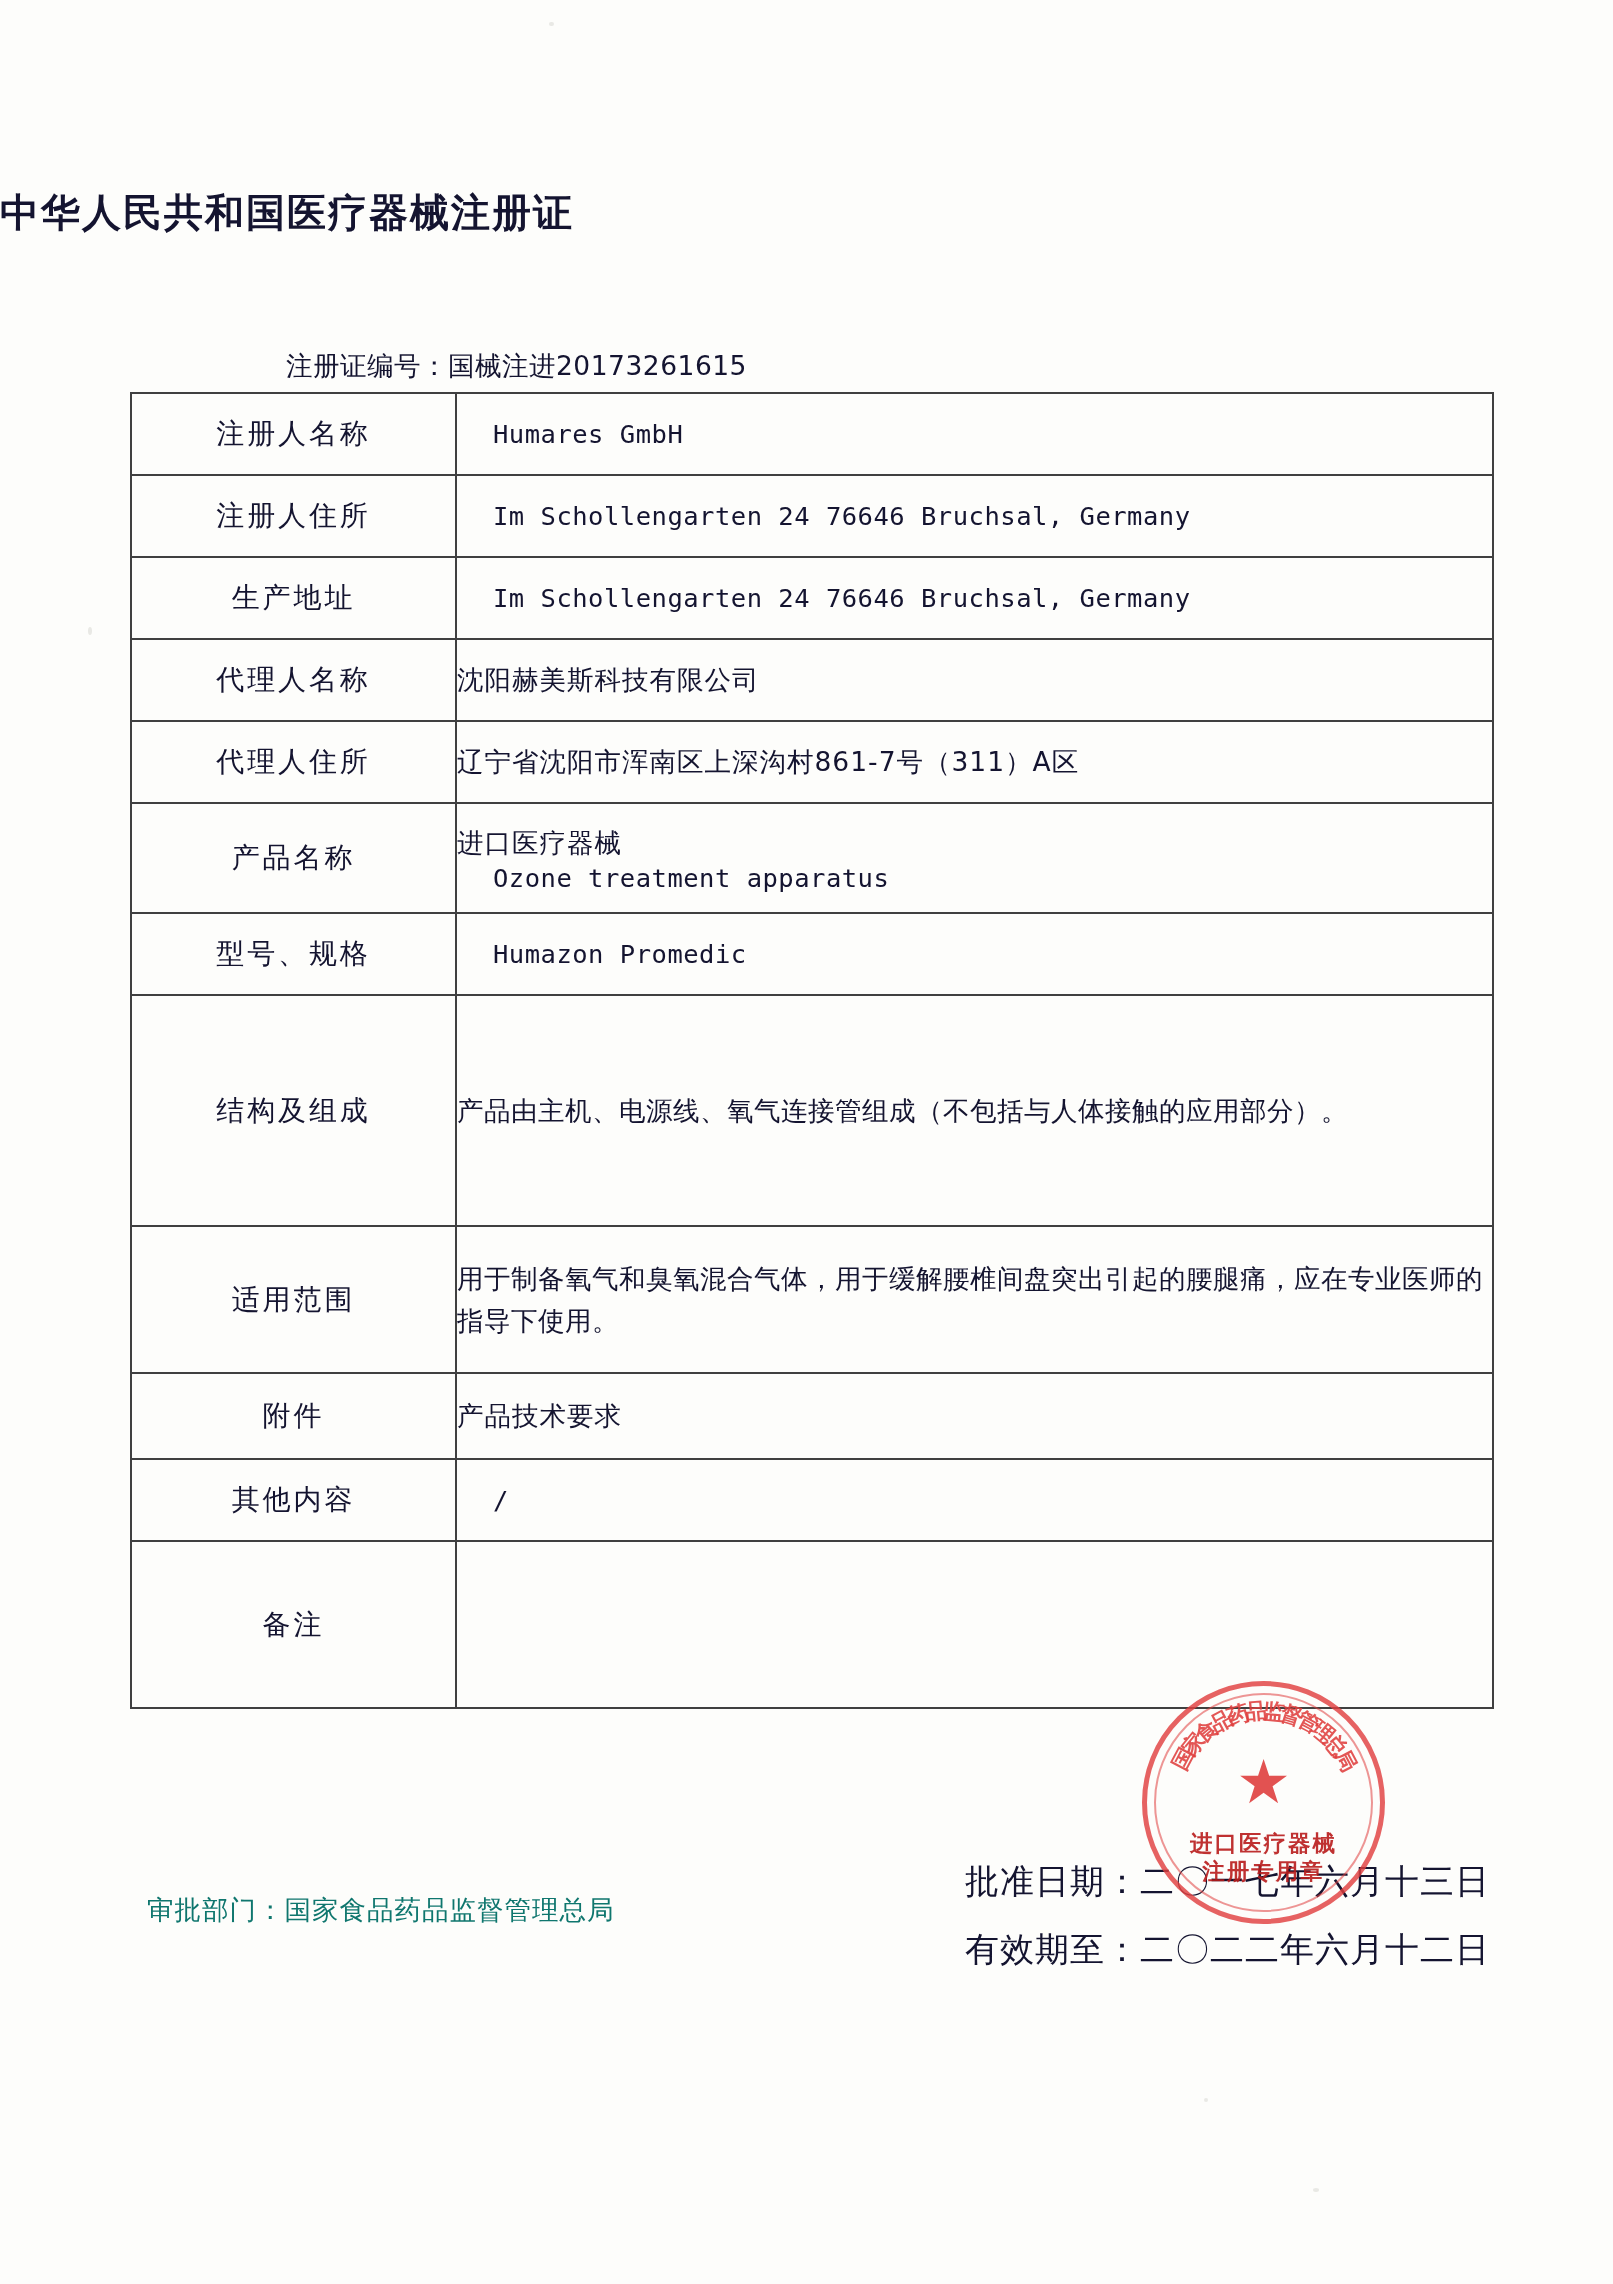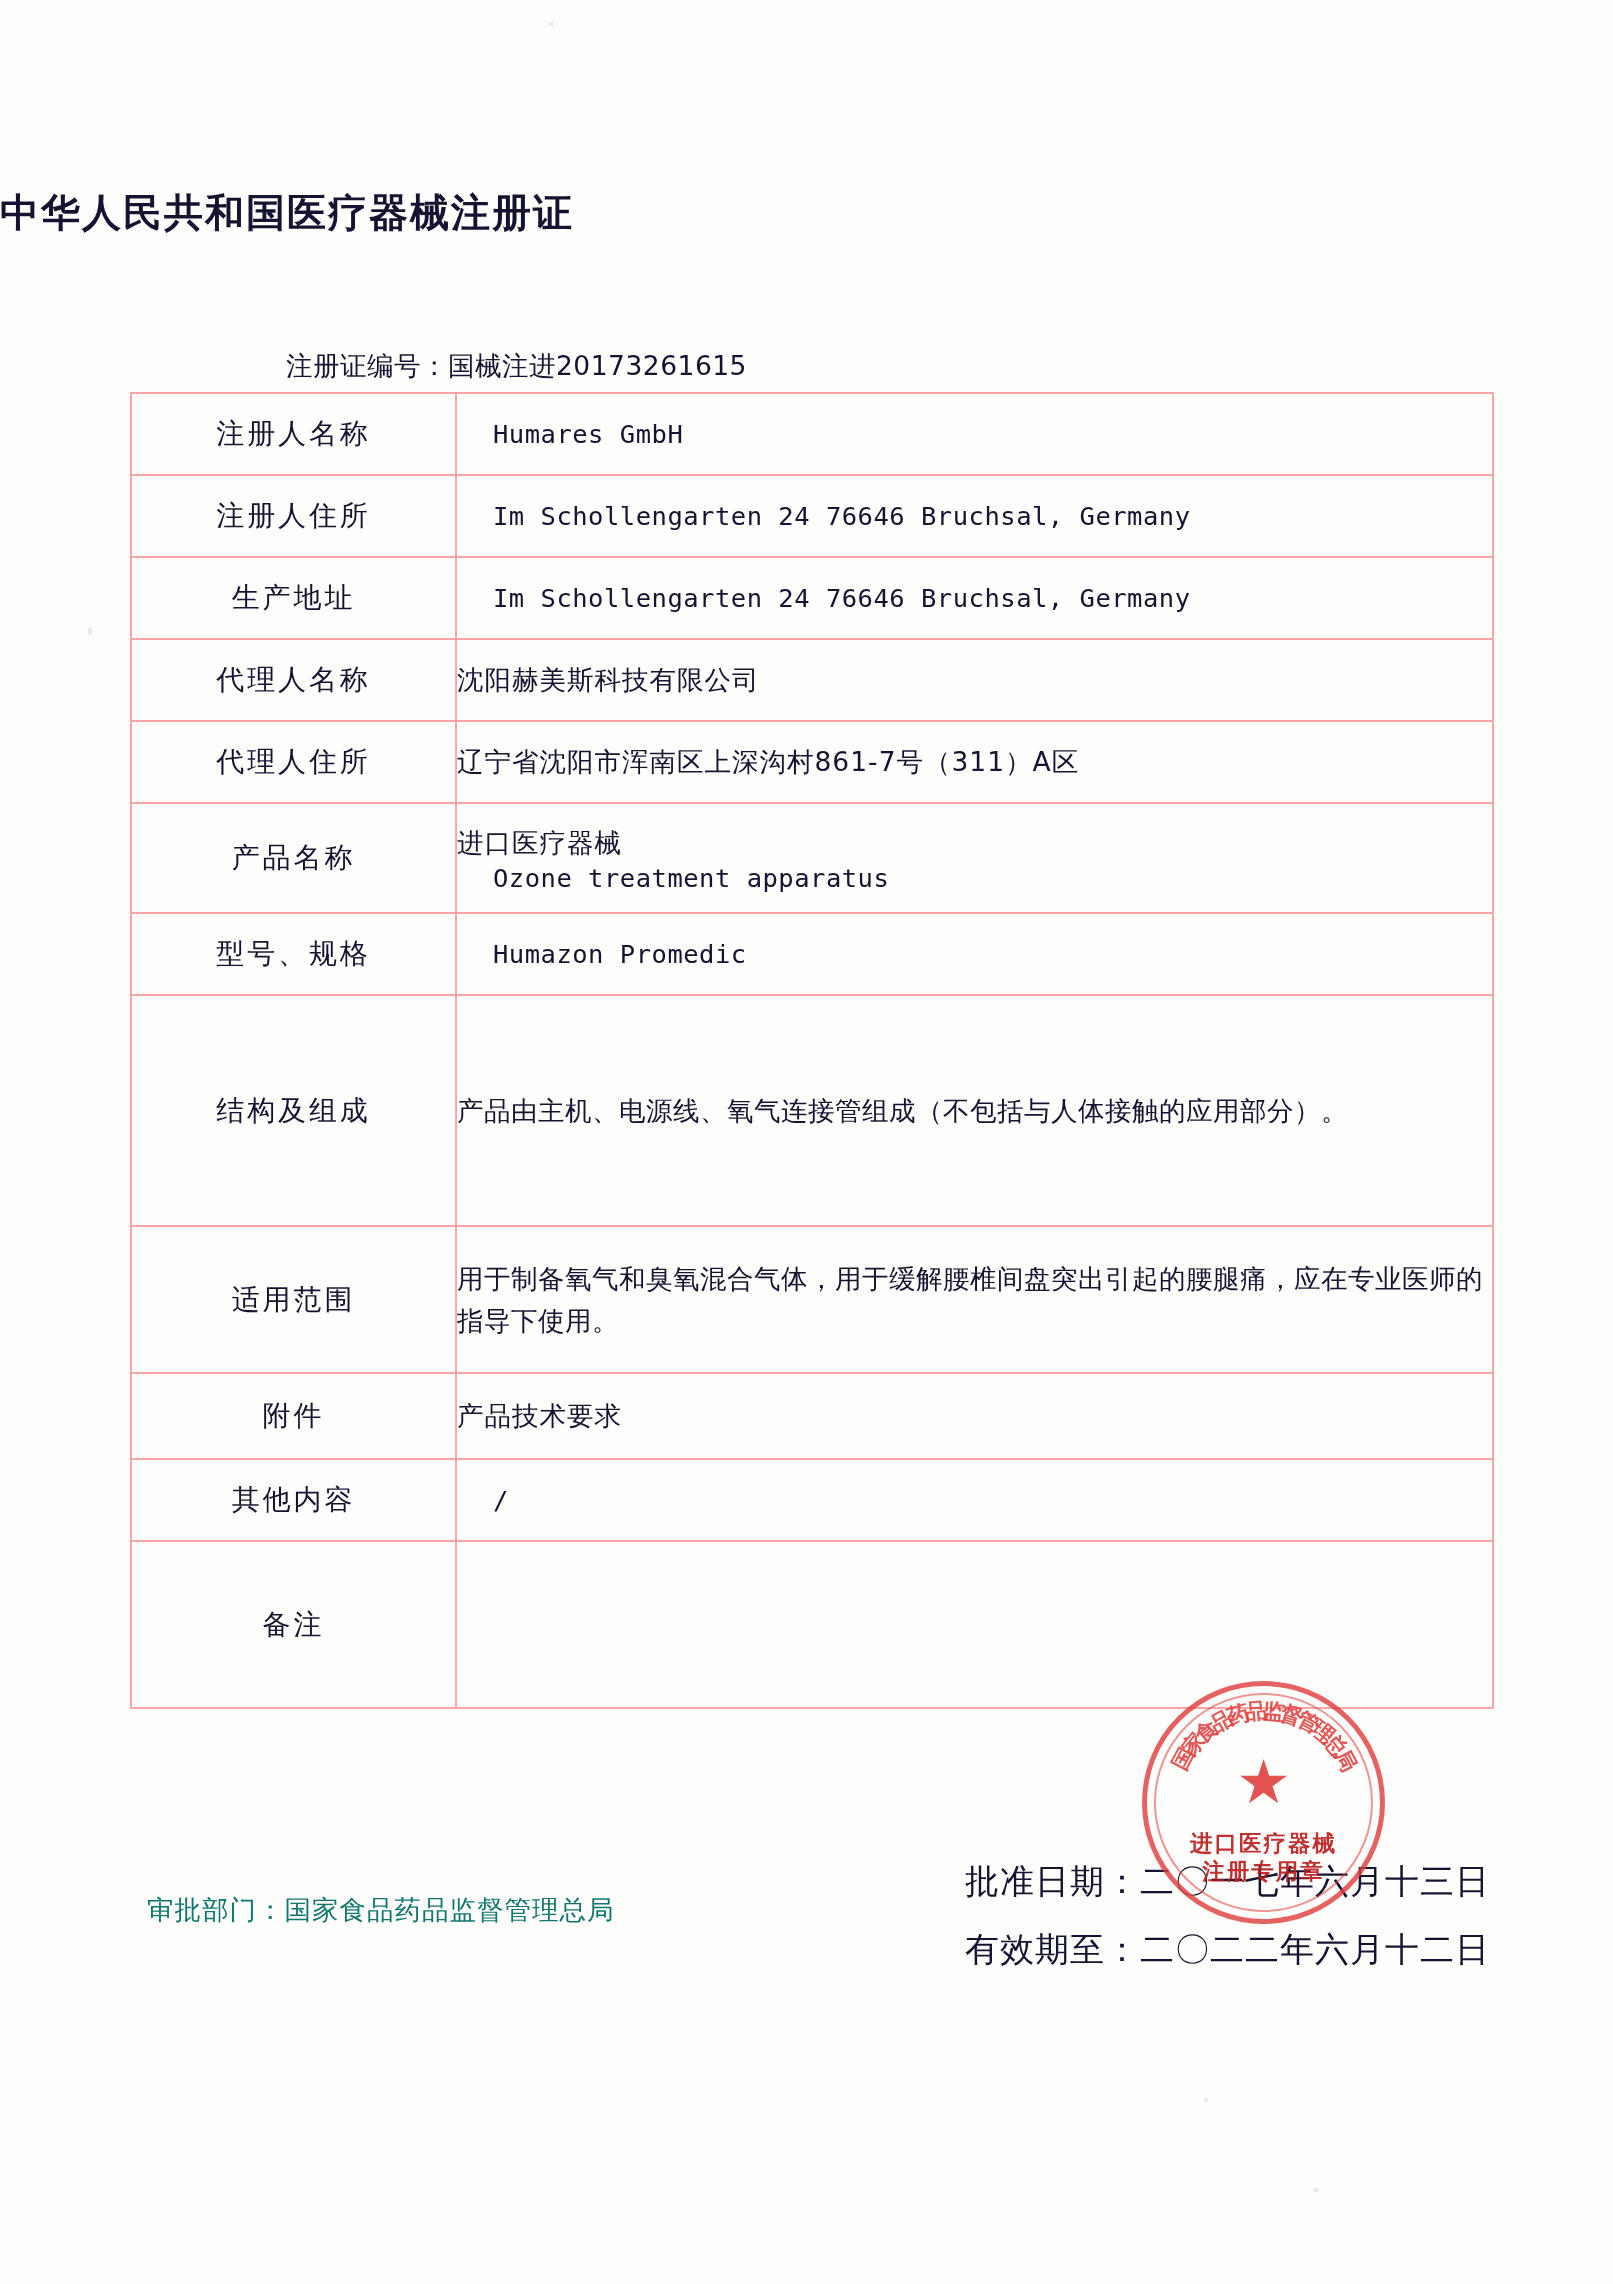--- a/index.html
+++ b/index.html
@@ -54,21 +54,21 @@
 
   table.cert {
     position: absolute;
     top: 392px;
     left: 130px;
     width: 1364px;
     border-collapse: collapse;
     table-layout: fixed;
   }
   table.cert td {
-    border: 2px solid #fca5a5;
+    border: 2px solid #404040;
     vertical-align: middle;
     padding: 0;
   }
   td.label {
     width: 323px;
     text-align: center;
     font-family: "DejaVu Sans", sans-serif;
     font-size: 28px;
     letter-spacing: 2.9px;
     color: #141430;

